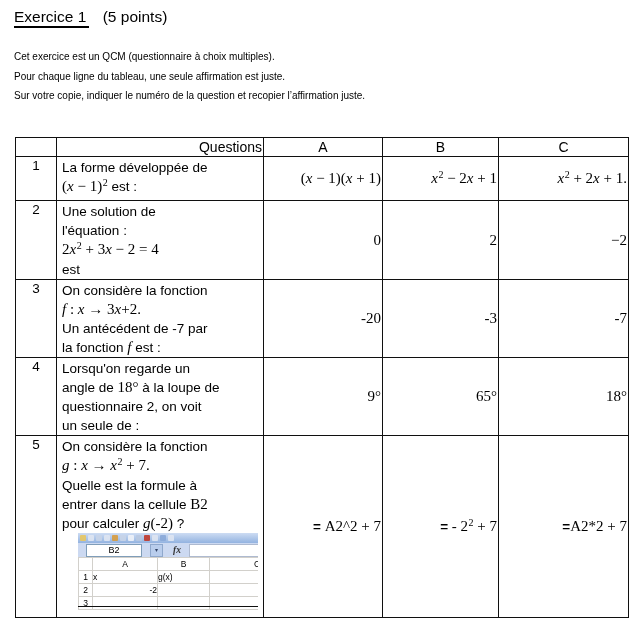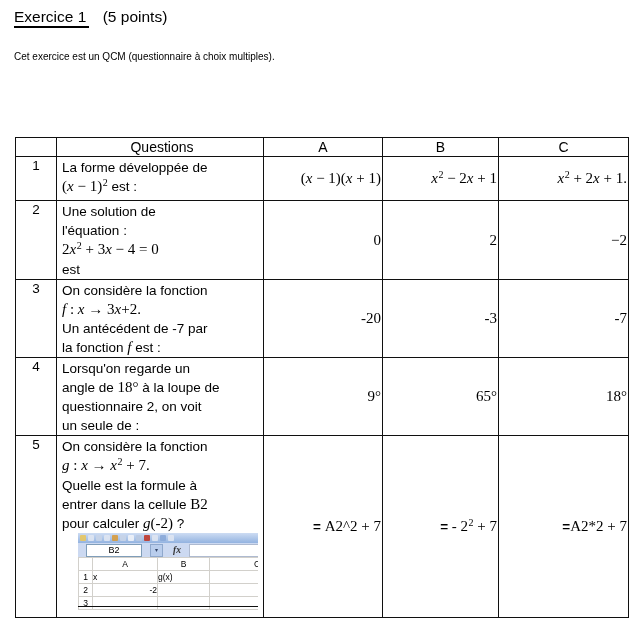--- a/index.html
+++ b/index.html
@@ -27,21 +27,21 @@
   table.main td, table.main th { border:1.5px solid #101010; overflow:hidden; }
   col.c-num { width:41px; } col.c-q { width:207px; }
   col.c-a { width:119px; } col.c-b { width:116px; } col.c-c { width:130px; }
   tr.r-h  { height:19px; }
   tr.r-1  { height:44px; }
   tr.r-2  { height:77px; }
   tr.r-3  { height:74px; }
   tr.r-4  { height:74px; }
   tr.r-5  { height:182px; }
   th { font-weight:normal; font-size:14px; vertical-align:middle; }
-  th.qh { text-align:center; padding-left:5px; }
+  th.qh { text-align:right; padding-left:5px; }
   td.num { text-align:center; vertical-align:top; font-size:13.5px; padding-top:1px; }
   td.q   { vertical-align:top; text-align:left; padding:1px 20px 0 5px; font-size:13.5px; line-height:19px;margin-top:40px; }
   td.ans { text-align:right; vertical-align:middle; font-size:13.5px; }
 
   
   .seg-sans  { }
   .seg-sansb { font-weight:bold; }
   .seg-rm  { font-family:"Liberation Serif","DejaVu Serif",serif; font-style:normal; font-size:15px; }
   .seg-it  { font-family:"Liberation Serif","DejaVu Serif",serif; font-style:italic; font-size:15px; }
   .seg-sup { font-family:"Liberation Serif","DejaVu Serif",serif; font-size:10px; position:relative; top:-5px; margin-left:0.5px; }
@@ -97,20 +97,22 @@
 </head>
 <body>
 
 <div class="title-wrap">
   <span class="title-main">Exercice 1</span>
   <span class="title-points">(5 points)</span>
 </div>
 
 <div class="intro">
   <div>Cet exercice est un QCM (questionnaire à choix multiples).</div>
+  <div>Pour chaque ligne du tableau, une seule affirmation est juste.</div>
+  <div>Sur votre copie, indiquer le numéro de la question et recopier l’affirmation juste.</div>
 </div>
 
 <table class="main">
   <colgroup>
     <col class="c-num">
       <col class="c-q">
       <col class="c-a">
       <col class="c-b">
       <col class="c-c">
   </colgroup>
@@ -126,21 +128,21 @@
     <tr class="r-1">
       <td class="num">1</td>
       <td class="q"><span class="seg-sans">La forme développée de</span><br><span class="seg-rm">(</span><span class="seg-it">x</span><span class="seg-rm"> − 1)</span><span class="seg-sup">2</span><span class="seg-sans">  est :</span></td>
       <td class="ans"><span class="seg-rm">(</span><span class="seg-it">x</span><span class="seg-rm"> − 1)(</span><span class="seg-it">x</span><span class="seg-rm"> + 1)</span></td>
       <td class="ans"><span class="seg-it">x</span><span class="seg-sup">2</span><span class="seg-rm"> − 2</span><span class="seg-it">x</span><span class="seg-rm"> + 1</span></td>
       <td class="ans"><span class="seg-it">x</span><span class="seg-sup">2</span><span class="seg-rm"> + 2</span><span class="seg-it">x</span><span class="seg-rm"> + 1.</span></td>
     </tr>
 
     <tr class="r-2">
       <td class="num">2</td>
-      <td class="q"><span class="seg-sans">Une solution de</span><br><span class="seg-sans">l'équation :</span><br><span class="seg-rm">2</span><span class="seg-it">x</span><span class="seg-sup">2</span><span class="seg-rm"> + 3</span><span class="seg-it">x</span><span class="seg-rm"> − 4 = 0</span><br><span class="seg-sans">est</span></td>
+      <td class="q"><span class="seg-sans">Une solution de</span><br><span class="seg-sans">l'équation :</span><br><span class="seg-rm">2</span><span class="seg-it">x</span><span class="seg-sup">2</span><span class="seg-rm"> + 3</span><span class="seg-it">x</span><span class="seg-rm"> − 2 = 4</span><br><span class="seg-sans">est</span></td>
       <td class="ans"><span class="seg-rm">0</span></td>
       <td class="ans"><span class="seg-rm">2</span></td>
       <td class="ans"><span class="seg-rm">−2</span></td>
     </tr>
 
     <tr class="r-3">
       <td class="num">3</td>
       <td class="q"><span class="seg-sans">On considère la fonction</span><br><span class="seg-it">f</span><span class="seg-rm"> : </span><span class="seg-it">x</span><span class="seg-rm"> → 3</span><span class="seg-it">x</span><span class="seg-rm">+2.</span><br><span class="seg-sans">Un antécédent de -7 par</span><br><span class="seg-sans">la fonction </span><span class="seg-it">f</span><span class="seg-sans"> est :</span></td>
       <td class="ans"><span class="seg-rm">-20</span></td>
       <td class="ans"><span class="seg-rm">-3</span></td>

